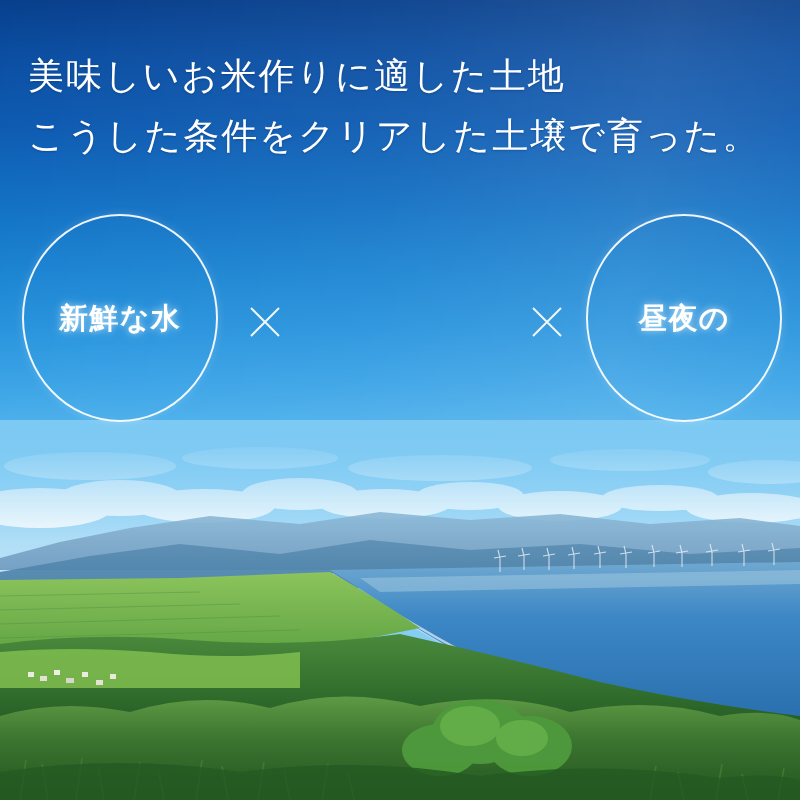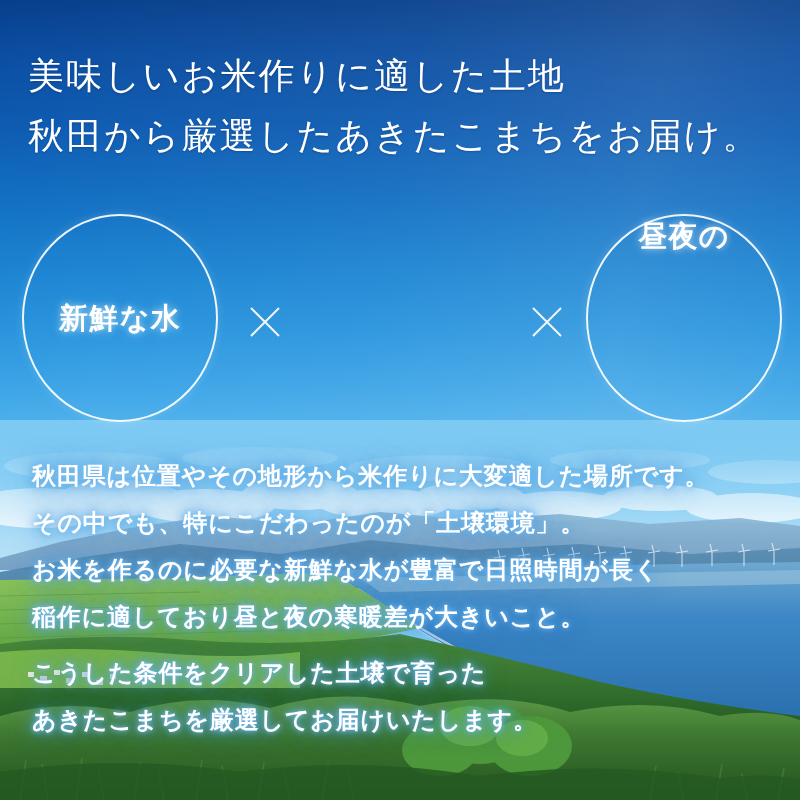--- a/index.html
+++ b/index.html
@@ -107,21 +107,21 @@
     border: 2px solid rgba(255,255,255,0.92);
     border-radius: 50%;
     display: flex;
     flex-direction: column;
     align-items: center;
     justify-content: center;
     box-shadow: 0 0 10px rgba(255,255,255,0.16);
   }
   .circle-1 { left: 22px; }
   .circle-2 { left: 302px; }
-  .circle-3 { left: 586px; justify-content: space-between; }
+  .circle-3 { left: 586px; }
 
   .circle-label {
     display: block;
     color: #ffffff;
     font-size: 29px;
     font-weight: 700;
     line-height: 40px;
     letter-spacing: 0.045em;
     white-space: nowrap;
     text-shadow:
@@ -316,21 +316,21 @@
         <path d="M748,380 L742,354"></path>
           <path d="M778,380 L784,348"></path>
       </g>
       <path d="M0,352 Q120,334 240,352 Q360,336 480,356 Q600,340 720,358 Q770,352 800,360 L800,380 L0,380 Z" fill="#245a22" opacity="0.85"></path>
     </svg>
   </div>
   <div class="photo-fade"></div>
 
   <div class="headline">
     <span class="headline-line">美味しいお米作りに適した土地</span>
-    <span class="headline-line">秋田から厳選したあきたこまちをお届け。</span>
+    <span class="headline-line">こうした条件をクリアした土壌で育った。</span>
   </div>
 
   <div class="circles">
 
     <div class="circle circle-1">
       <span class="circle-label">新鮮な水</span>
     </div>
 
     <div class="times times-1">
       <svg viewBox="0 0 40 40" aria-hidden="true">
@@ -344,23 +344,14 @@
         <path d="M6,6 L34,34 M34,6 L6,34" stroke="#ffffff" stroke-width="2" fill="none" opacity="0.92"></path>
       </svg>
     </div>
 
     <div class="circle circle-3">
       <span class="circle-label">昼夜の</span>
     </div>
 
   </div>
 
-  <div class="body-copy">
-    <span class="body-line">秋田県は位置やその地形から米作りに大変適した場所です。</span>
-    <span class="body-line">その中でも、特にこだわったのが「土壌環境」。</span>
-    <span class="body-line">お米を作るのに必要な新鮮な水が豊富で日照時間が長く</span>
-    <span class="body-line">稲作に適しており昼と夜の寒暖差が大きいこと。</span>
-    <div class="body-gap"></div>
-    <span class="body-line">こうした条件をクリアした土壌で育った</span>
-    <span class="body-line">あきたこまちを厳選してお届けいたします。</span>
-  </div>
 
 </div>
 
 </body></html>

